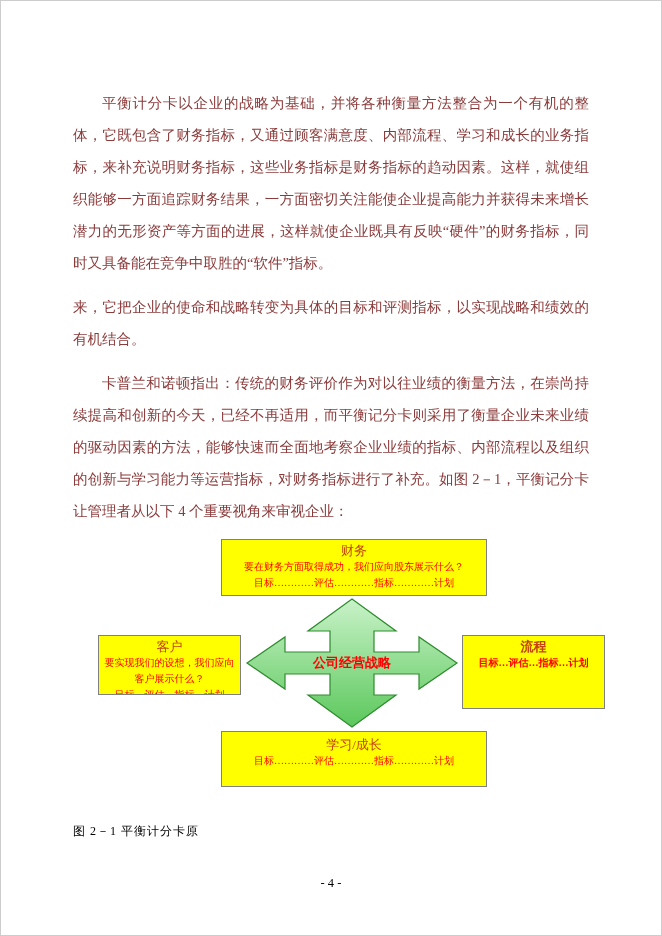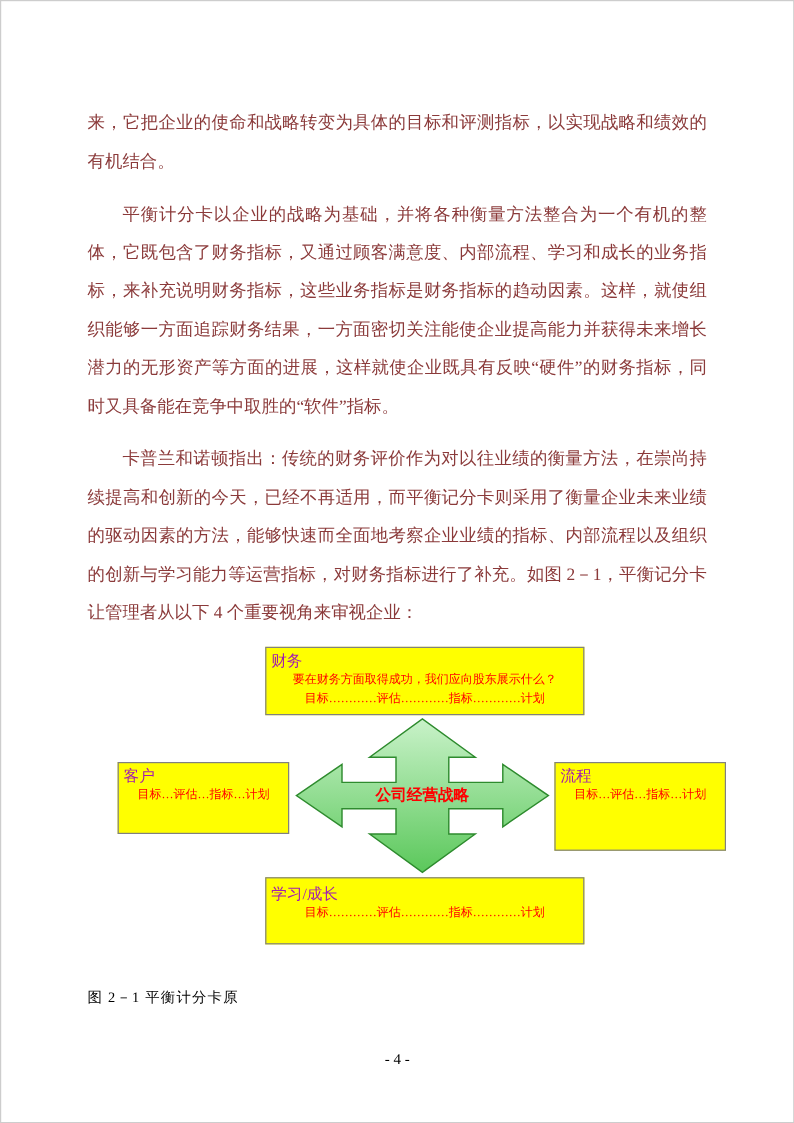--- a/index.html
+++ b/index.html
@@ -25,26 +25,26 @@
 
   .diagram { position: relative; width: 518px; height: 268px; margin-top: 4px; }
 
   .bsc-box {
     position: absolute;
     background: #FFFF00;
     border: 1px solid #808080;
     padding: 2px 4px;
     overflow: hidden;
   }
-  .box-title { text-align: left; font-size: 13px; line-height: 17px; color: #a21caf; }
+  .box-title { text-align: center; font-size: 13px; line-height: 17px; color: #c2410c; }
   .box-text  { font-size: 10px; line-height: 16px; color: #FF0000; text-align: center; }
 
   .finance  { left: 148px; top: 0;     width: 266px; height: 57px; }
   .customer { left: 25px;  top: 96px;  width: 143px; height: 60px; }
-  .process  { left: 389px; top: 96px;  width: 143px; height: 74px; }
+  .process  { left: 389px; top: 96px;  width: 143px; height: 74px; font-weight: bold; }
   .learning { left: 148px; top: 192px; width: 266px; height: 56px; padding-top: 4px; }
 
   .arrow-svg { position: absolute; left: 172px; top: 58px; width: 214px; height: 132px; }
   .arrow-label {
     font-size: 13px;
     font-weight: bold;
     fill: #FF0000;
     font-family: "Liberation Serif", "DejaVu Serif", serif;
   }
 
@@ -60,34 +60,35 @@
     text-align: center;
     font-size: 12.5px;
     color: #000000;
   }
 </style>
 </head>
 <body>
 
 <div class="content">
 
+  <p class="para">平衡计分卡以企业的战略为基础，并将各种衡量方法整合为一个有机的整体，它既包含了财务指标，又通过顾客满意度、内部流程、学习和成长的业务指标，来补充说明财务指标，这些业务指标是财务指标的趋动因素。这样，就使组织能够一方面追踪财务结果，一方面密切关注能使企业提高能力并获得未来增长潜力的无形资产等方面的进展，这样就使企业既具有反映“硬件”的财务指标，同时又具备能在竞争中取胜的“软件”指标。</p>
   <p class="para no-indent">来，它把企业的使命和战略转变为具体的目标和评测指标，以实现战略和绩效的有机结合。</p>
-  <p class="para">平衡计分卡以企业的战略为基础，并将各种衡量方法整合为一个有机的整体，它既包含了财务指标，又通过顾客满意度、内部流程、学习和成长的业务指标，来补充说明财务指标，这些业务指标是财务指标的趋动因素。这样，就使组织能够一方面追踪财务结果，一方面密切关注能使企业提高能力并获得未来增长潜力的无形资产等方面的进展，这样就使企业既具有反映“硬件”的财务指标，同时又具备能在竞争中取胜的“软件”指标。</p>
   <p class="para">卡普兰和诺顿指出：传统的财务评价作为对以往业绩的衡量方法，在崇尚持续提高和创新的今天，已经不再适用，而平衡记分卡则采用了衡量企业未来业绩的驱动因素的方法，能够快速而全面地考察企业业绩的指标、内部流程以及组织的创新与学习能力等运营指标，对财务指标进行了补充。如图 2－1，平衡记分卡让管理者从以下 4 个重要视角来审视企业：</p>
 
   <div class="diagram">
 
     <div class="bsc-box finance">
       <div class="box-title">财务</div>
       <div class="box-text">要在财务方面取得成功，我们应向股东展示什么？</div>
       <div class="box-text">目标…………评估…………指标…………计划</div>
     </div>
 
     <div class="bsc-box customer">
       <div class="box-title">客户</div>
+      <div class="box-text">要实现我们的设想，我们应向客户展示什么？</div>
       <div class="box-text">目标…评估…指标…计划</div>
     </div>
 
     <svg class="arrow-svg" viewBox="0 0 214 132">
       <defs>
         <linearGradient id="arrowGrad" x1="0" y1="0" x2="0" y2="1">
           <stop offset="0" stop-color="#C9F2C9"></stop>
           <stop offset="1" stop-color="#5BC85B"></stop>
         </linearGradient>
       </defs>

